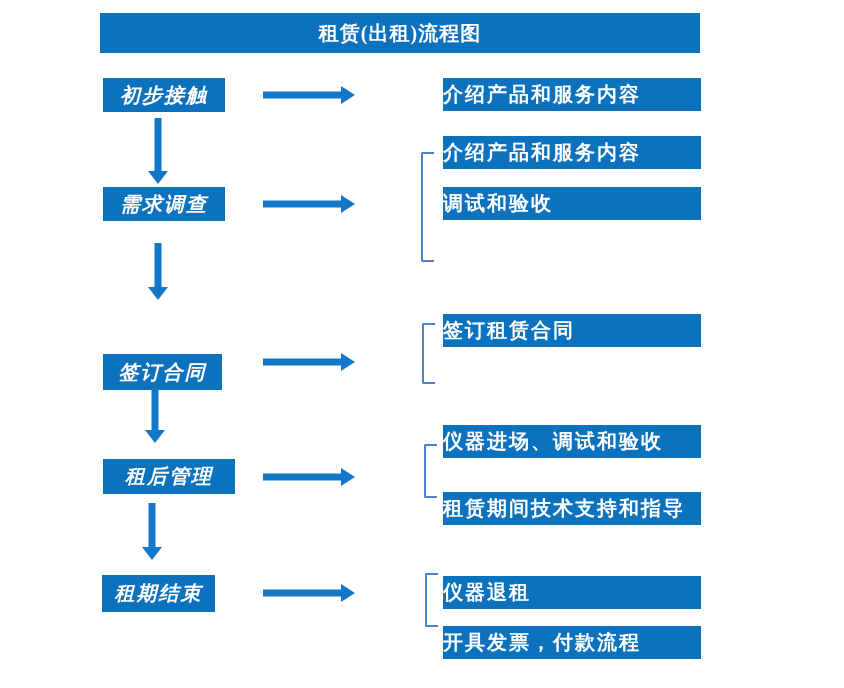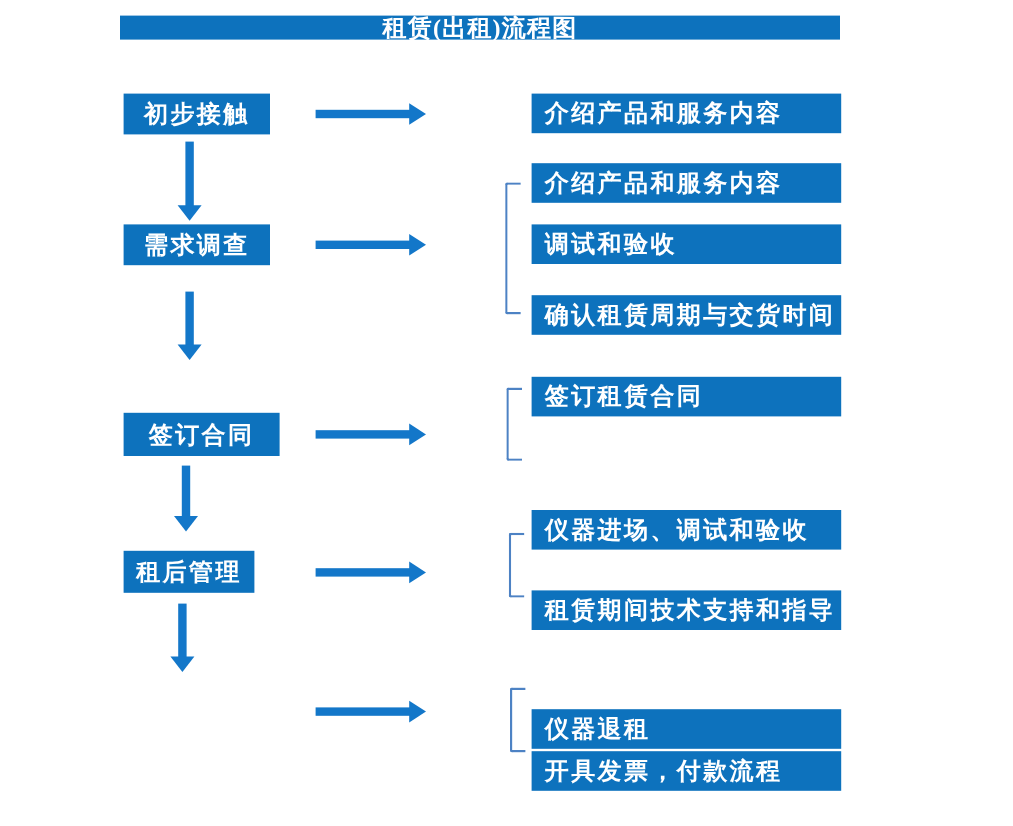--- a/index.html
+++ b/index.html
@@ -18,32 +18,31 @@
   .box{
     position:absolute;
     background:var(--box-blue);
     color:var(--text-white);
     font-weight:bold;
     display:flex;align-items:center;
     white-space:nowrap;
     box-sizing:border-box;
   }
   .title-bar{
-    left:100px;top:13px;width:600px;height:20px;
+    left:100px;top:13px;width:600px;height:40px;
     justify-content:center;
     font-size:20px;letter-spacing:1px;
   }
   .step{
     justify-content:center;
-    font-size:20px;letter-spacing:2px;
+    font-size:20px;letter-spacing:2px;font-style:italic;
   }
   .detail{
     left:443px;width:258px;height:33px;
     font-size:20px;letter-spacing:2px;
-    padding-left:11px;
   }
   
   .varrow{position:absolute;width:20px;}
   .vshaft{
     position:absolute;left:50%;transform:translateX(-50%);
     top:0;bottom:12px;width:7px;background:var(--arrow-blue);
   }
   .vhead{
     position:absolute;bottom:0;left:50%;transform:translateX(-50%);
     width:0;height:0;
@@ -75,22 +74,23 @@
 </style>
 </head>
 <body>
 
 <div class="canvas">
 
   <div class="box title-bar">租赁(出租)流程图</div>
 
   <div class="box step" style="left:103px;top:78px;width:122px;height:34px">初步接触</div>
   <div class="box step" style="left:103px;top:187px;width:122px;height:34px">需求调查</div>
-  <div class="box step" style="left:103px;top:344px;width:130px;height:36px">签订合同</div>
-  <div class="box step" style="left:103px;top:459px;width:109px;height:35px">租后管理</div>
+  <div class="box step" style="left:103px;top:354px;width:119px;height:36px">签订合同</div>
+  <div class="box step" style="left:103px;top:459px;width:132px;height:35px">租后管理</div>
+  <div class="box step" style="left:102px;top:575px;width:113px;height:37px">租期结束</div>
 
   <div class="varrow" style="left:148px;top:118px;height:66px">
     <div class="vshaft"></div>
     <div class="vhead"></div>
   </div>
   <div class="varrow" style="left:148px;top:243px;height:57px">
     <div class="vshaft"></div>
     <div class="vhead"></div>
   </div>
   <div class="varrow" style="left:145px;top:388px;height:55px">
@@ -124,20 +124,19 @@
   </div>
 
   <div class="bracket" style="left:421px;top:152px;height:110px"></div>
   <div class="bracket" style="left:422px;top:323px;height:61px"></div>
   <div class="bracket" style="left:424px;top:444px;height:54px"></div>
   <div class="bracket" style="left:425px;top:573px;height:54px"></div>
 
   <div class="box detail" style="top:78px">介绍产品和服务内容</div>
   <div class="box detail" style="top:136px">介绍产品和服务内容</div>
   <div class="box detail" style="top:187px">调试和验收</div>
-  <div class="box detail" style="top:246px">确认租赁周期与交货时间</div>
   <div class="box detail" style="top:314px">签订租赁合同</div>
   <div class="box detail" style="top:425px">仪器进场、调试和验收</div>
   <div class="box detail" style="top:492px">租赁期间技术支持和指导</div>
-  <div class="box detail" style="top:591px">仪器退租</div>
+  <div class="box detail" style="top:576px">仪器退租</div>
   <div class="box detail" style="top:626px">开具发票，付款流程</div>
 
 </div>
 
 </body></html>

